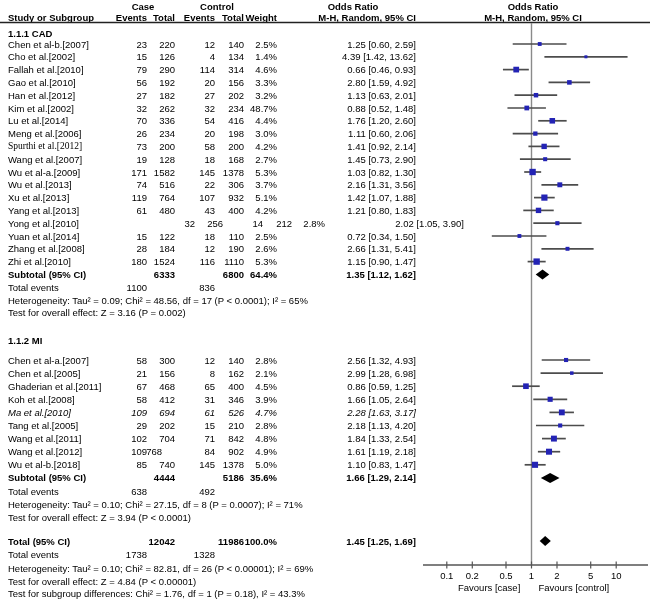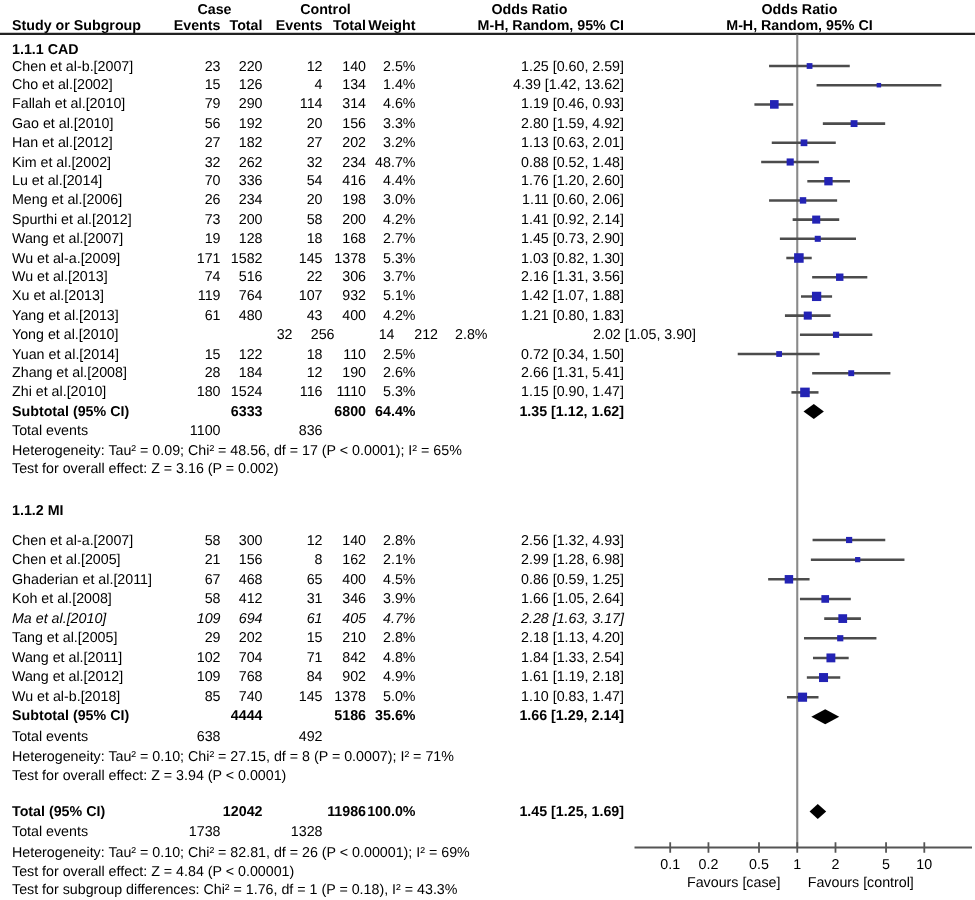--- a/index.html
+++ b/index.html
@@ -53,21 +53,21 @@
         <span class="c" style="right: 373px;">1.4%</span>
         <span class="c" style="right: 234px;">4.39 [1.42, 13.62]</span>
       </div>
       <div class="r" style="top: 64.1px;">
         <span class="c" style="left: 8px;">Fallah et al.[2010]</span>
         <span class="c" style="right: 503px;">79</span>
         <span class="c" style="right: 475px;">290</span>
         <span class="c" style="right: 435px;">114</span>
         <span class="c" style="right: 406px;">314</span>
         <span class="c" style="right: 373px;">4.6%</span>
-        <span class="c" style="right: 234px;">1.19 [0.46, 0.93]</span>
+        <span class="c" style="right: 234px;">0.66 [0.46, 0.93]</span>
       </div>
       <div class="r" style="top: 76.9px;">
         <span class="c" style="left: 8px;">Gao et al.[2010]</span>
         <span class="c" style="right: 503px;">56</span>
         <span class="c" style="right: 475px;">192</span>
         <span class="c" style="right: 435px;">20</span>
         <span class="c" style="right: 406px;">156</span>
         <span class="c" style="right: 373px;">3.3%</span>
         <span class="c" style="right: 234px;">2.80 [1.59, 4.92]</span>
       </div>
@@ -101,21 +101,21 @@
       <div class="r" style="top: 128.1px;">
         <span class="c" style="left: 8px;">Meng et al.[2006]</span>
         <span class="c" style="right: 503px;">26</span>
         <span class="c" style="right: 475px;">234</span>
         <span class="c" style="right: 435px;">20</span>
         <span class="c" style="right: 406px;">198</span>
         <span class="c" style="right: 373px;">3.0%</span>
         <span class="c" style="right: 234px;">1.11 [0.60, 2.06]</span>
       </div>
       <div class="r" style="top: 140.9px;">
-        <span class="c" style="left: 8px;">Spurthi et al.[2012]</span>
+        <span class="c" style="left: 8px; font-family: Liberation Serif, serif;">Spurthi et al.[2012]</span>
         <span class="c" style="right: 503px;">73</span>
         <span class="c" style="right: 475px;">200</span>
         <span class="c" style="right: 435px;">58</span>
         <span class="c" style="right: 406px;">200</span>
         <span class="c" style="right: 373px;">4.2%</span>
         <span class="c" style="right: 234px;">1.41 [0.92, 2.14]</span>
       </div>
       <div class="r" style="top: 153.7px;">
         <span class="c" style="left: 8px;">Wang et al.[2007]</span>
         <span class="c" style="right: 503px;">19</span>
@@ -252,21 +252,21 @@
         <span class="c" style="right: 435px;">31</span>
         <span class="c" style="right: 406px;">346</span>
         <span class="c" style="right: 373px;">3.9%</span>
         <span class="c" style="right: 234px;">1.66 [1.05, 2.64]</span>
       </div>
       <div class="r" style="top: 406.9px; font-style: italic;">
         <span class="c" style="left: 8px;">Ma et al.[2010]</span>
         <span class="c" style="right: 503px;">109</span>
         <span class="c" style="right: 475px;">694</span>
         <span class="c" style="right: 435px;">61</span>
-        <span class="c" style="right: 406px;">405</span>
+        <span class="c" style="right: 406px;">526</span>
         <span class="c" style="right: 373px;">4.7%</span>
         <span class="c" style="right: 234px;">2.28 [1.63, 3.17]</span>
       </div>
       <div class="r" style="top: 420px;">
         <span class="c" style="left: 8px;">Tang et al.[2005]</span>
         <span class="c" style="right: 503px;">29</span>
         <span class="c" style="right: 475px;">202</span>
         <span class="c" style="right: 435px;">15</span>
         <span class="c" style="right: 406px;">210</span>
         <span class="c" style="right: 373px;">2.8%</span>
@@ -277,21 +277,21 @@
         <span class="c" style="right: 503px;">102</span>
         <span class="c" style="right: 475px;">704</span>
         <span class="c" style="right: 435px;">71</span>
         <span class="c" style="right: 406px;">842</span>
         <span class="c" style="right: 373px;">4.8%</span>
         <span class="c" style="right: 234px;">1.84 [1.33, 2.54]</span>
       </div>
       <div class="r" style="top: 446.2px;">
         <span class="c" style="left: 8px;">Wang et al.[2012]</span>
         <span class="c" style="right: 503px;">109</span>
-        <span class="c" style="right: 475px; margin-left: 24px;">768</span>
+        <span class="c" style="right: 488px; margin-left: 24px;">768</span>
         <span class="c" style="right: 435px;">84</span>
         <span class="c" style="right: 406px;">902</span>
         <span class="c" style="right: 373px;">4.9%</span>
         <span class="c" style="right: 234px;">1.61 [1.19, 2.18]</span>
       </div>
       <div class="r" style="top: 459.3px;">
         <span class="c" style="left: 8px;">Wu et al-b.[2018]</span>
         <span class="c" style="right: 503px;">85</span>
         <span class="c" style="right: 475px;">740</span>
         <span class="c" style="right: 435px;">145</span>

